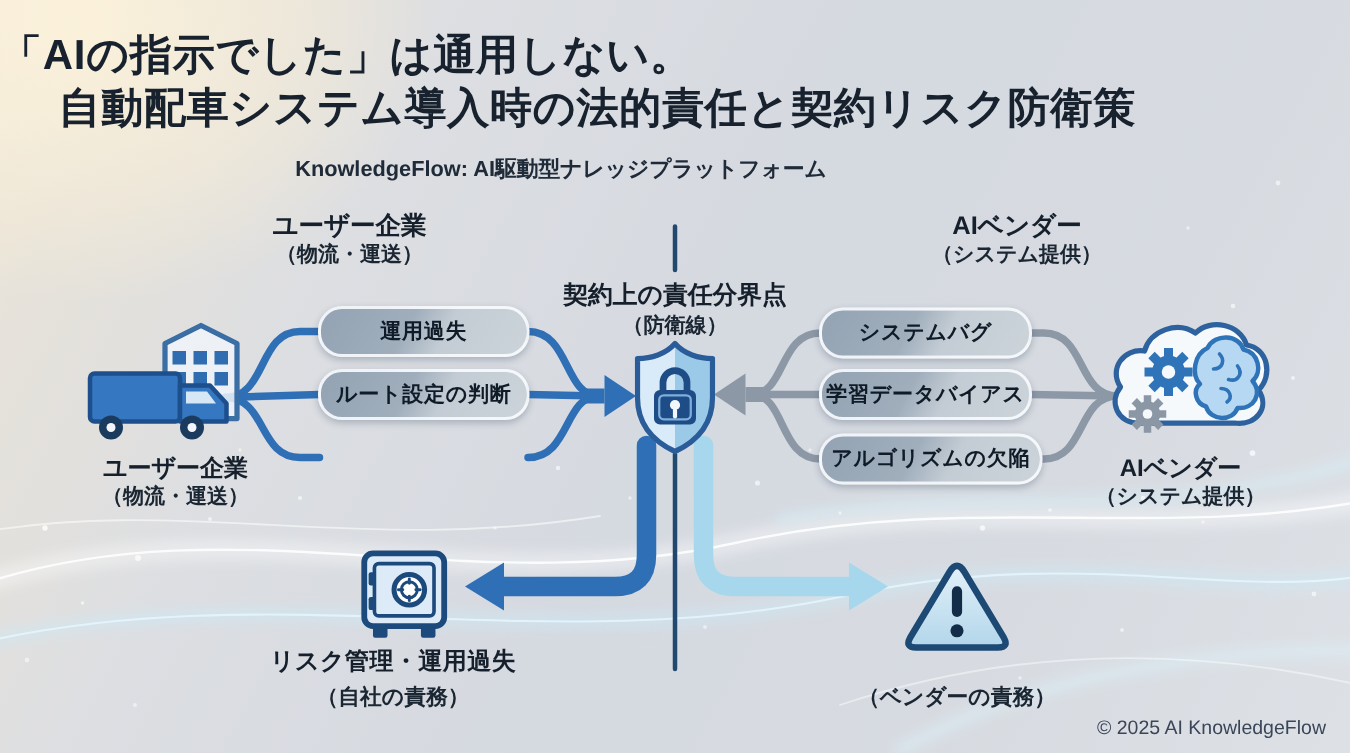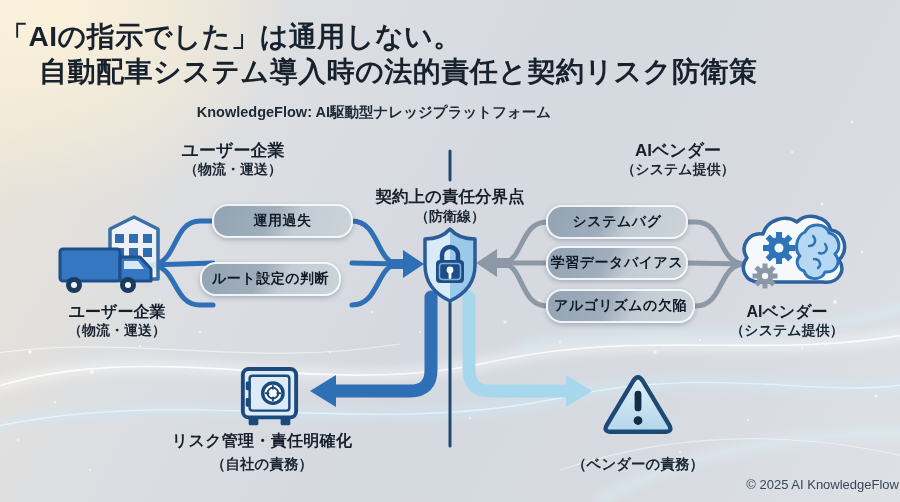--- a/index.html
+++ b/index.html
@@ -124,21 +124,21 @@
     </g>
 
     <path d="M431,297 L431,370 Q431,391 410,391 L336,391" fill="none" stroke="#2f6fb6" stroke-width="13" stroke-linecap="round"></path>
     <polygon points="336,375 310,391 336,407" fill="#2f6fb6"></polygon>
 
     <path d="M469,297 L469,370 Q469,391 490,391 L566,391" fill="none" stroke="#a6d7ec" stroke-width="13" stroke-linecap="round"></path>
     <polygon points="566,375 592,391 566,407" fill="#a6d7ec"></polygon>
   </svg>
 
   <div class="abs item-box z3" style="left:212px;top:204px;">運用過失</div>
-  <div class="abs item-box z3" style="left:200px;top:246px;margin-top:16px;">ルート設定の判断</div>
+  <div class="abs item-box z3" style="left:212px;top:246px;">ルート設定の判断</div>
 
   <div class="abs item-box z3" style="left:546px;top:205px;width:142px;text-align:right;">システムバグ</div>
   <div class="abs item-box z3" style="left:546px;top:246px;width:142px;">学習データバイアス</div>
   <div class="abs item-box z3" style="left:546px;top:289px;width:149px;">アルゴリズムの欠陥</div>
 
   <svg class="abs z3" style="left:58px;top:207px;" width="110" height="92" viewBox="0 0 110 92">
     <path d="M52,22 L76,10 L100,22 V72 H52 Z" fill="rgba(240,245,250,.85)" stroke="#3a6ea5" stroke-width="3.5" stroke-linejoin="round"></path>
     <g fill="#2f6cb0">
       <rect x="57" y="27" width="9" height="9"></rect>
         <rect x="71" y="27" width="9" height="9"></rect>
@@ -225,31 +225,31 @@
       <line x1="36" y1="19.5" x2="36" y2="22.5"></line>
         <line x1="36" y1="31.5" x2="36" y2="34.5"></line>
       <line x1="28.5" y1="27" x2="31.5" y2="27"></line>
         <line x1="40.5" y1="27" x2="43.5" y2="27"></line>
     </g>
     <rect x="8" y="15" width="5" height="9" rx="1.5" fill="#1c4a7c"></rect>
     <rect x="8" y="32" width="5" height="9" rx="1.5" fill="#1c4a7c"></rect>
     <rect x="11" y="52" width="10" height="8" rx="1.5" fill="#1c4a7c"></rect>
     <rect x="44" y="52" width="10" height="8" rx="1.5" fill="#1c4a7c"></rect>
   </svg>
-  <div class="abs bot-lbl1 z4" style="left:152px;top:431px;">リスク管理・責任明確化</div>
+  <div class="abs bot-lbl1 z4" style="left:152px;top:431px;">リスク管理・運用過失</div>
   <div class="abs bot-lbl2 z4" style="left:152px;top:455px;">（自社の責務）</div>
 
   <svg class="abs z3" style="left:603px;top:372px;" width="70" height="63" viewBox="0 0 72 64">
     <defs>
       <linearGradient id="triGrad" x1="0" y1="0" x2="0" y2="1">
         <stop offset="0" stop-color="#e2f0f9"></stop>
           <stop offset="1" stop-color="#b2d6ea"></stop>
       </linearGradient>
     </defs>
     <path d="M31,9 Q36,1 41,9 L68,54 Q72,61 64,61 H8 Q0,61 4,54 Z" fill="url(#triGrad)" stroke="#1d4a74" stroke-width="4.5" stroke-linejoin="round"></path>
     <rect x="32.5" y="19" width="7" height="21" rx="3.5" fill="#132c47"></rect>
     <circle cx="36" cy="49.5" r="4.5" fill="#132c47"></circle>
   </svg>
   <div class="abs bot-lbl2 z4" style="left:528px;top:455px;">（ベンダーの責務）</div>
 
-  <div class="abs copyright z4" style="right:1px;top:477px;">© 2025 AI KnowledgeFlow</div>
+  <div class="abs copyright z4" style="right:16px;top:477px;">© 2025 AI KnowledgeFlow</div>
 
 </div>
 
 </body></html>

